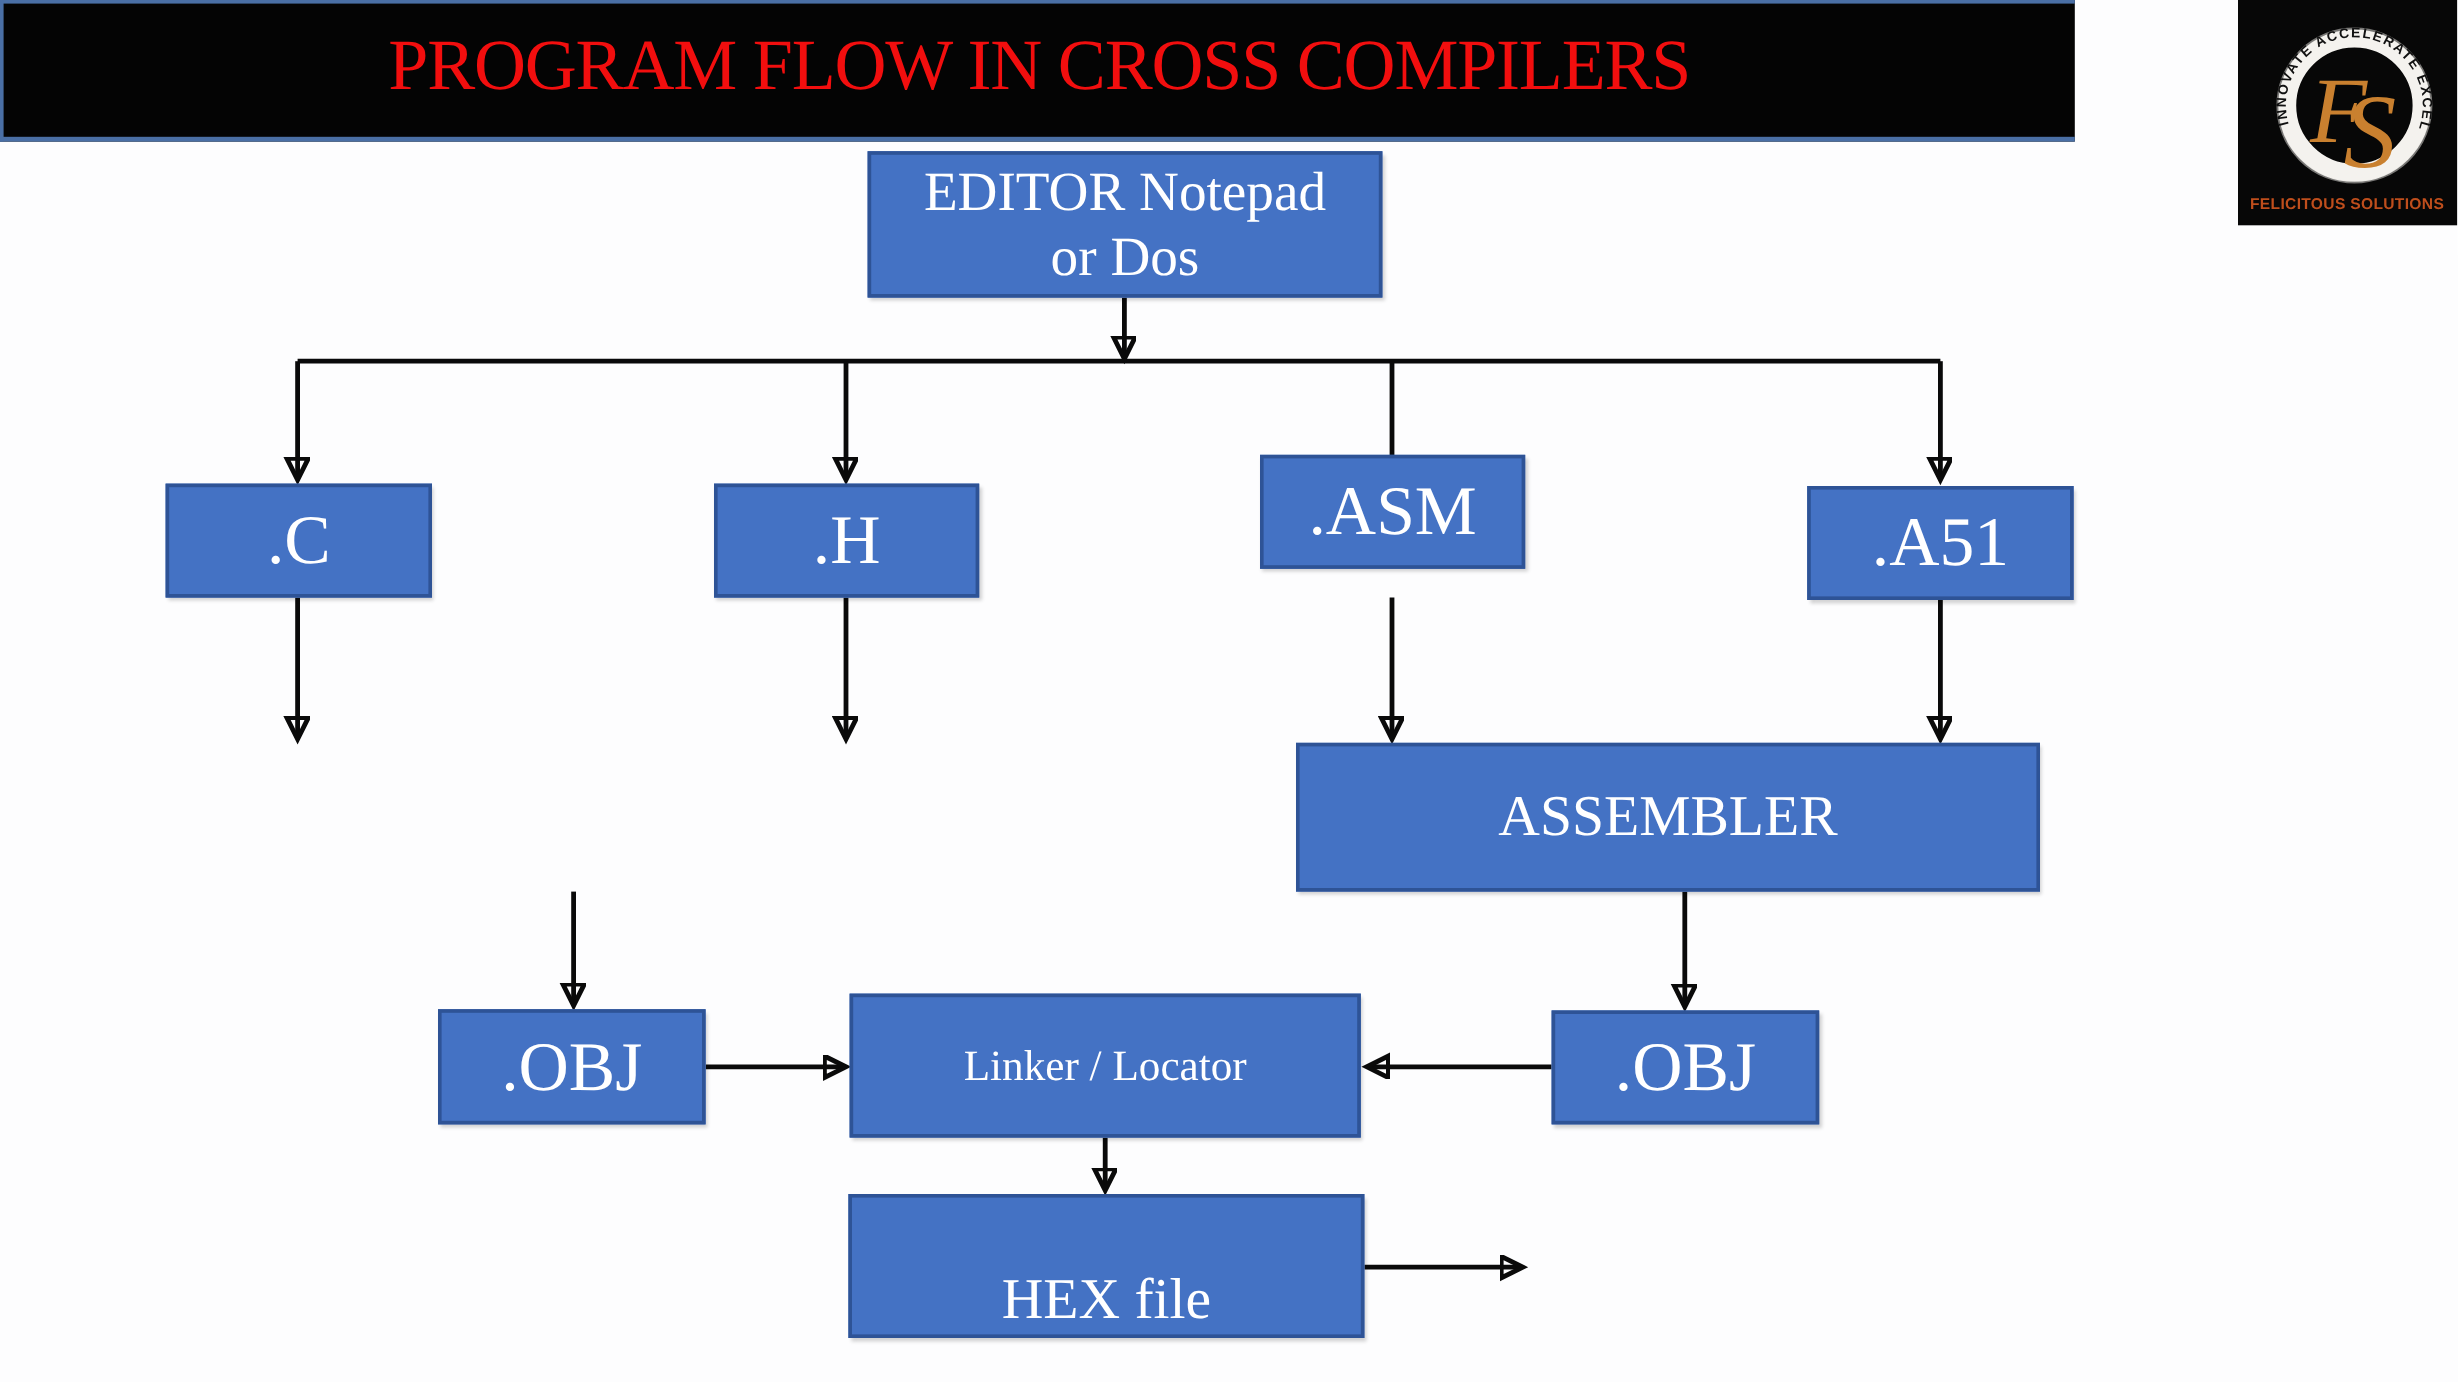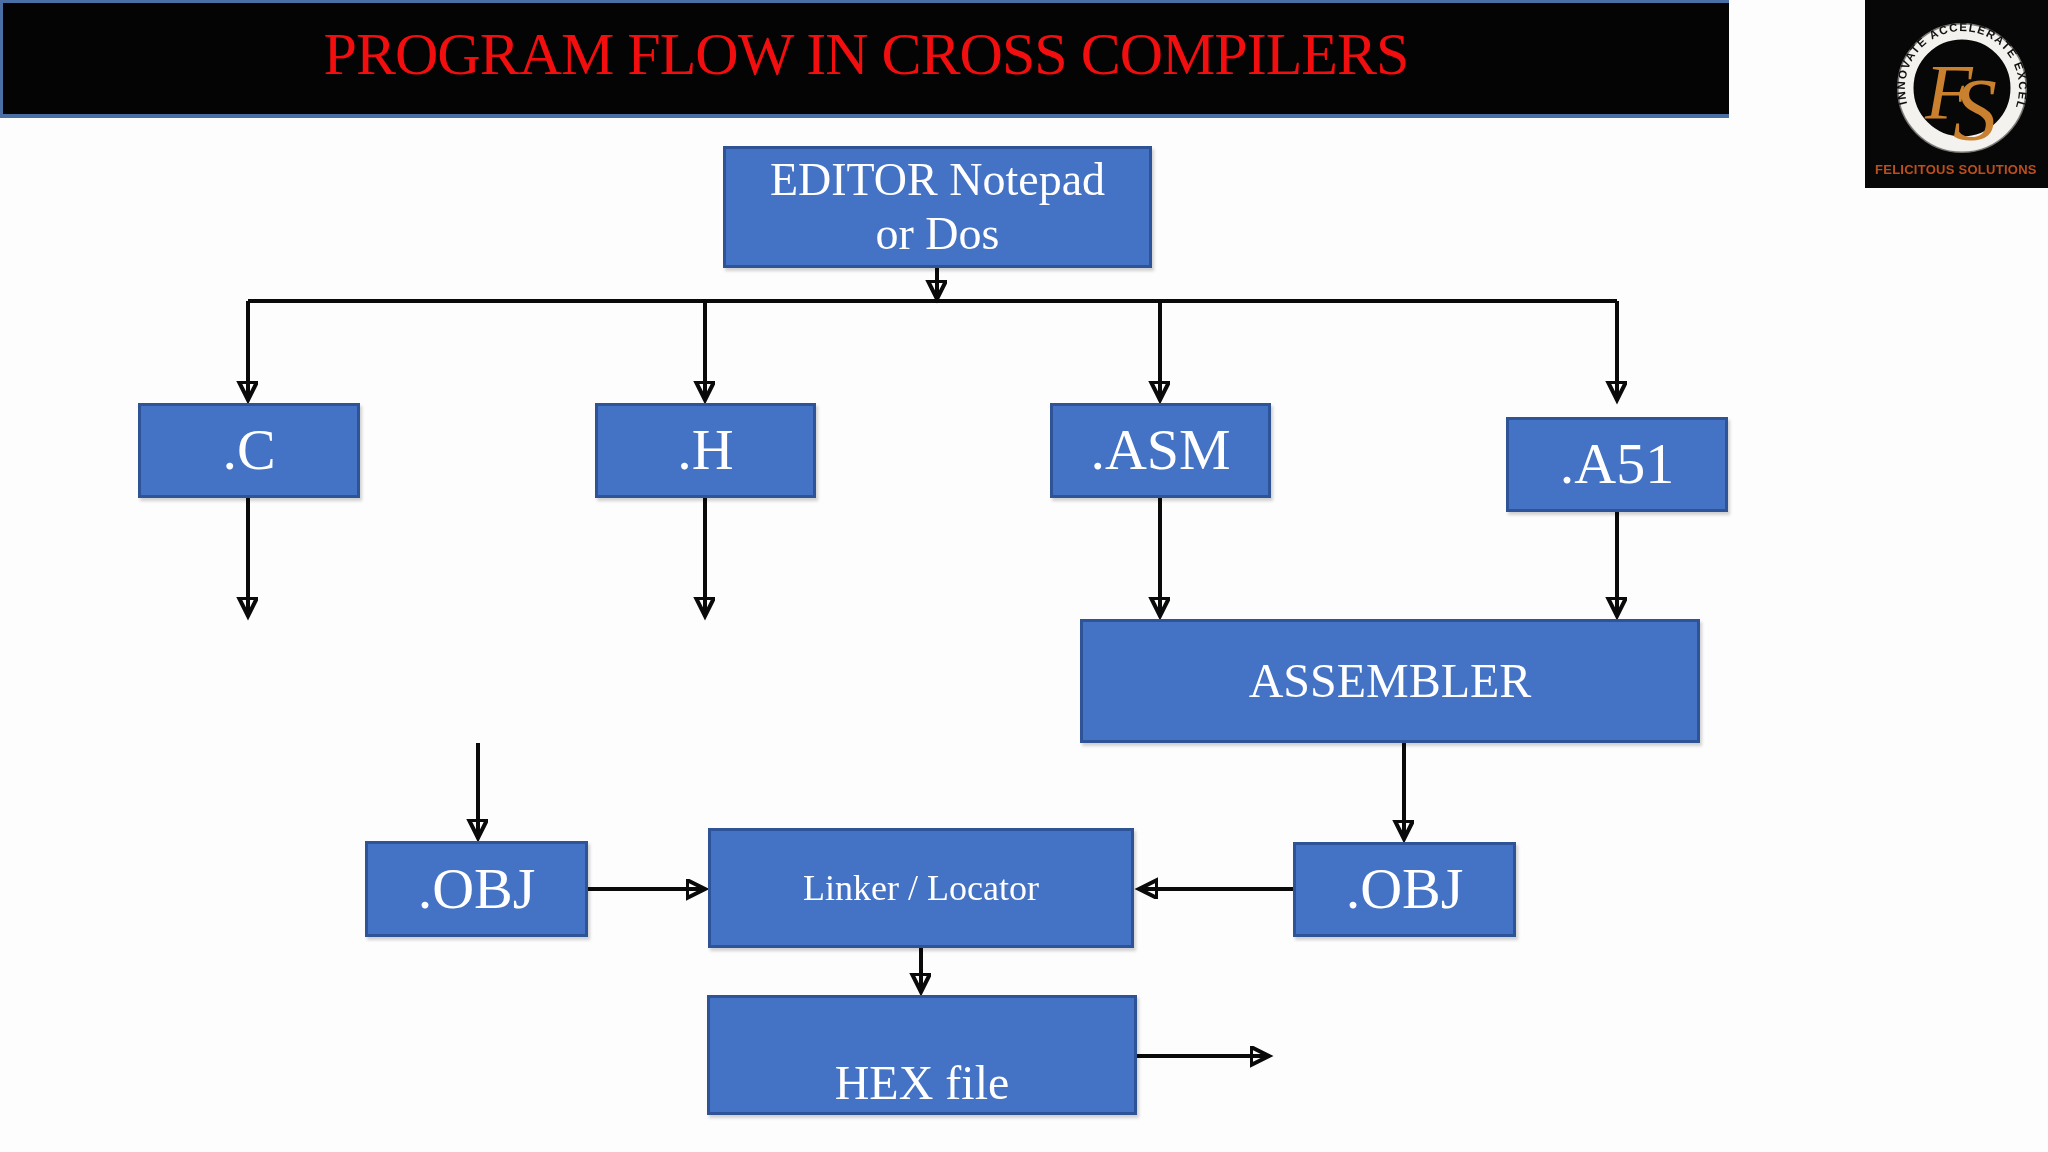--- a/index.html
+++ b/index.html
@@ -27,25 +27,25 @@
     color:#ffffff;display:flex;flex-direction:column;
     align-items:center;justify-content:center;text-align:center;
     box-shadow:2px 3px 3px rgba(0,0,0,0.18);
     line-height:1.18;
   }
   .ft  {font-size:58px;}             
   .md  {font-size:48px;}             
   .sm  {font-size:36px;}             
   .ed  {font-size:46px;}
   
-  #n-editor   {left:723px;  top:126px; width:429px; height:122px;margin-top:20px;}
+  #n-editor   {left:723px;  top:126px; width:429px; height:122px;}
   #n-c        {left:138px;  top:403px; width:222px; height:95px;}
   #n-h        {left:595px;  top:403px; width:221px; height:95px;}
-  #n-asm      {left:1050px; top:403px; width:221px; height:95px;}
-  #n-a51      {left:1506px; top:417px; width:222px; height:95px;}
+  #n-asm      {left:1050px; top:379px; width:221px; height:95px;}
+  #n-a51      {left:1506px; top:405px; width:222px; height:95px;}
   #n-compiler {left:162px;  top:619px; width:632px; height:124px;}
   #n-assembler{left:1080px; top:619px; width:620px; height:124px;}
   #n-objl     {left:365px;  top:841px; width:223px; height:96px;}
   #n-objr     {left:1293px; top:842px; width:223px; height:95px;}
   #n-linker   {left:708px;  top:828px; width:426px; height:120px;}
   #n-hex      {left:707px;  top:995px; width:430px; height:120px;justify-content:flex-end;}
   #n-micro    {left:1272px; top:993px; width:430px; height:123px;}
   
   #wires{position:absolute;left:0;top:0;width:2048px;height:1152px;pointer-events:none;}
   #wires path, #wires line{stroke:#0a0a0a;stroke-width:4;fill:none;}

